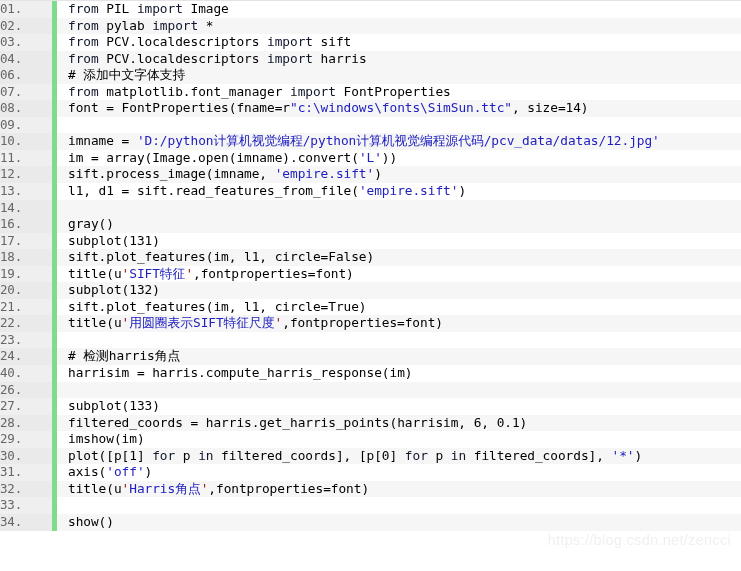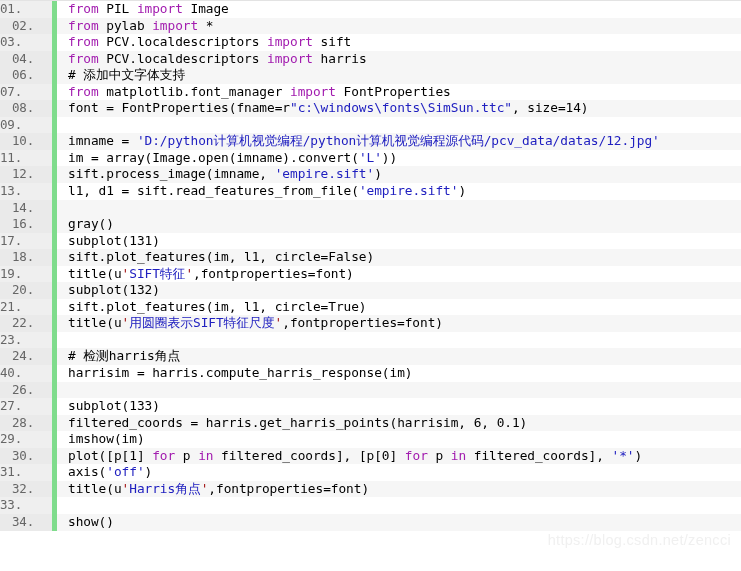--- a/index.html
+++ b/index.html
@@ -46,21 +46,20 @@
     padding-right: 7px;
     color: #666666;
     background: #efefef;
     font-size: 12.5px;
     font-family: "DejaVu Sans Mono", "Liberation Mono", monospace;
     letter-spacing: -0.2px;
     user-select: none;
   }
   .code-row.alt .gutter {
     background: #eaeaea;
-    padding-left: 12px;
   }
 
   .gutter-bar {
     flex: 0 0 5px;
     width: 5px;
     background: #7fdc8c;
   }
 
   .gutter-gap {
     flex: 0 0 11px;
@@ -71,21 +70,21 @@
   
   .code-text {
     flex: 1 1 auto;
     font-size: 12.8px;
     color: #000000;
     letter-spacing: -0.05px;
     overflow: hidden;
   }
 
   
-  .t-kw   { color: #a21caf; text-align: right; }
+  .t-kw   { color: #0f172a; text-align: right; }
   .t-com  { color: #000000; }
   .t-str  { color: #2020c0; }
   .t-q    { color: #a31515; }
   .t-pln  { color: #000000; margin-top: 8px; }
 
   
   #watermark {
     position: absolute;
     right: 10px;
     bottom: 23px;

